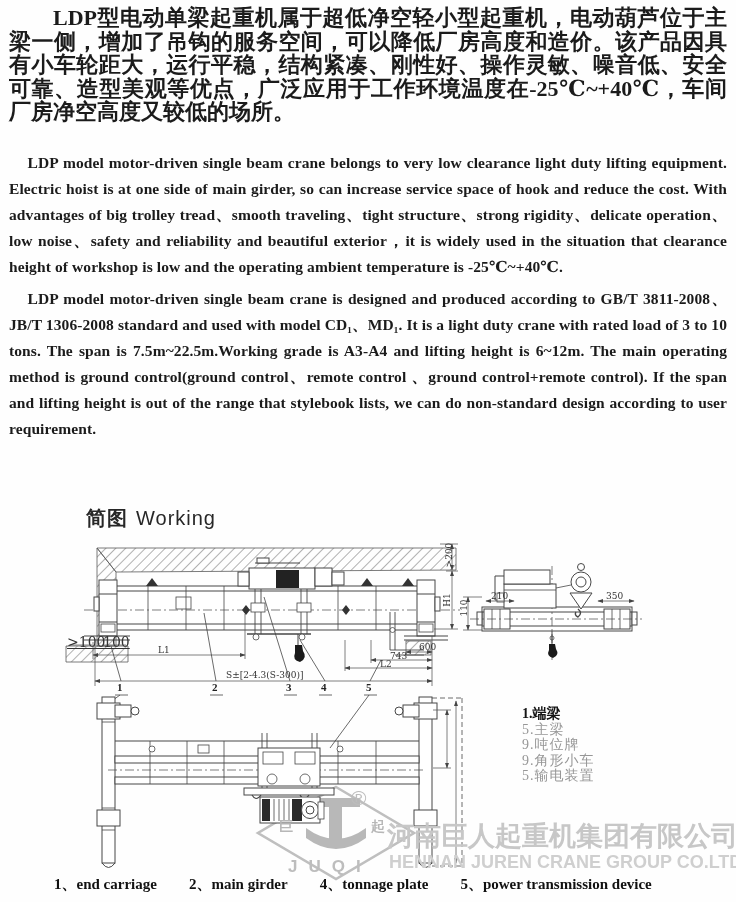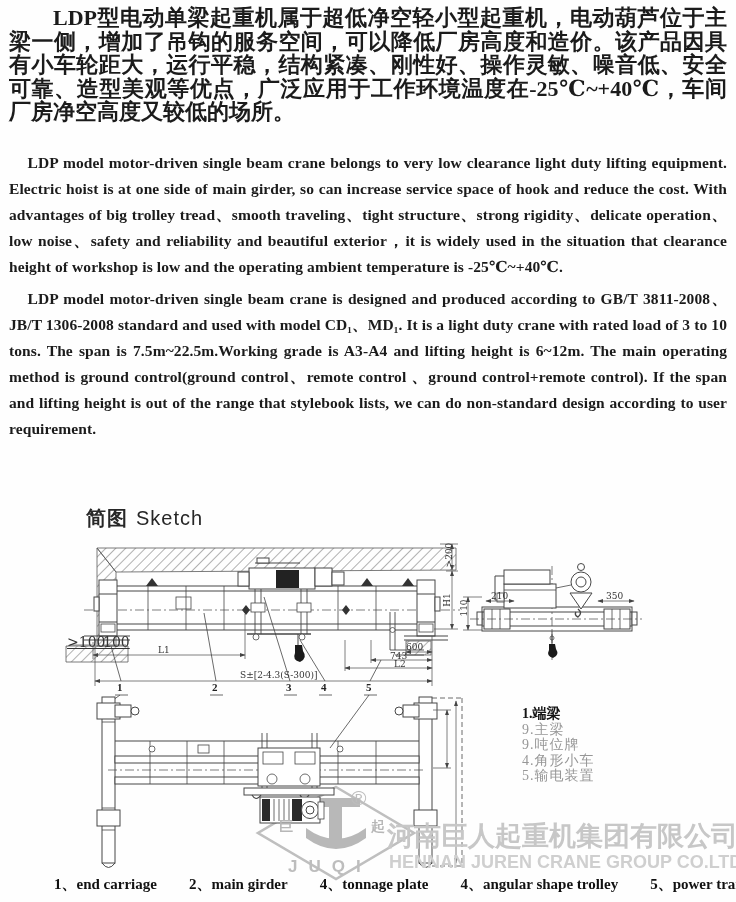--- a/index.html
+++ b/index.html
@@ -260,58 +260,57 @@
     </g>
   </svg>
 
   <div class="textcol">
     <p class="zh">LDP型电动单梁起重机属于超低净空轻小型起重机，电动葫芦位于主梁一侧，增加了吊钩的服务空间，可以降低厂房高度和造价。该产品因具有小车轮距大，运行平稳，结构紧凑、刚性好、操作灵敏、噪音低、安全可靠、造型美观等优点，广泛应用于工作环境温度在-25℃~+40℃，车间厂房净空高度又较低的场所。</p>
     <p class="en first">LDP model motor-driven single beam crane belongs to very low clearance light duty lifting equipment. Electric hoist is at one side of main girder, so can increase service space of hook and reduce the cost. With advantages of big trolley tread、smooth traveling、tight structure、strong rigidity、delicate operation、 low noise、safety and reliability and beautiful exterior，it is widely used in the situation that clearance height of workshop is low and the operating ambient temperature is -25℃~+40℃.</p>
     <p class="en second">LDP model motor-driven single beam crane is designed and produced according to GB/T 3811-2008、JB/T 1306-2008 standard and used with model CD₁、MD₁. It is a light duty crane with rated load of 3 to 10 tons. The span is 7.5m~22.5m.Working grade is A3-A4 and lifting height is 6~12m. The main operating method is ground control(ground control、remote control 、ground control+remote control). If the span and lifting height is out of the range that stylebook lists, we can do non-standard design according to user requirement.</p>
   </div>
 
   <div class="sketch-title">
-    <span class="zh-part">简图</span><span>Sketch</span>
+    <span class="zh-part">简图</span><span>Working</span>
   </div>
 
   <span class="dim rot" style="left:436px;top:550px;width:26px;">&gt;200</span>
   <span class="dim rot" style="left:436px;top:595px;width:22px;">H1</span>
   <span class="dim" style="left:158px;top:645px;text-align:right;">L1</span>
-  <span class="dim" style="left:406px;top:642px;">600</span>
+  <span class="dim" style="left:406px;top:642px;padding-left:13px;">600</span>
   <span class="dim" style="left:390px;top:651px;">743</span>
-  <span class="dim" style="left:380px;top:659px;padding-left:14px;">L2</span>
-  <span class="dim" style="left:240px;top:670px;text-align:right;">S±[2-4.3(S-300)]</span>
+  <span class="dim" style="left:380px;top:659px;">L2</span>
+  <span class="dim" style="left:226px;top:670px;text-align:right;">S±[2-4.3(S-300)]</span>
   <span class="dim small" style="left:67px;top:634px;">&gt;100</span>
   <span class="dim small" style="left:103px;top:634px;">100</span>
   <span class="dim rot" style="left:452px;top:603px;width:24px;">110</span>
   <span class="dim" style="left:491px;top:591px;">210</span>
   <span class="dim" style="left:606px;top:591px;">350</span>
 
   <span class="callout" style="left:117px;">1</span>
   <span class="callout" style="left:212px;">2</span>
   <span class="callout" style="left:286px;">3</span>
   <span class="callout" style="left:321px;">4</span>
   <span class="callout" style="left:366px;">5</span>
 
   <div class="legend">
     <div class="li0">1.端梁</div>
-    <div class="lig">9.主梁</div>
+    <div class="lig">5.主梁</div>
     <div class="lig">9.吨位牌</div>
-    <div class="lig">4.角形小车</div>
+    <div class="lig">9.角形小车</div>
     <div class="lig">5.输电装置</div>
   </div>
 
   <span class="wm-reg">®</span>
   <span class="wm-char" style="left:279px;top:818px;">巨</span>
   <span class="wm-char" style="left:371px;top:818px;">起</span>
   <span class="wm-juqi">JUQI</span>
   <span class="wm-cn">河南巨人起重机集团有限公司</span>
   <span class="wm-en">HENNAN JUREN CRANE GROUP CO.LTD</span>
 
   <div class="caption">
     <span>1、end carriage</span>
     <span>2、main girder</span>
     <span>4、tonnage plate</span>
-    <span>4、angular shape trolley</span>
     <span>5、power transmission device</span>
   </div>
 
 </div>
 
 </body></html>

